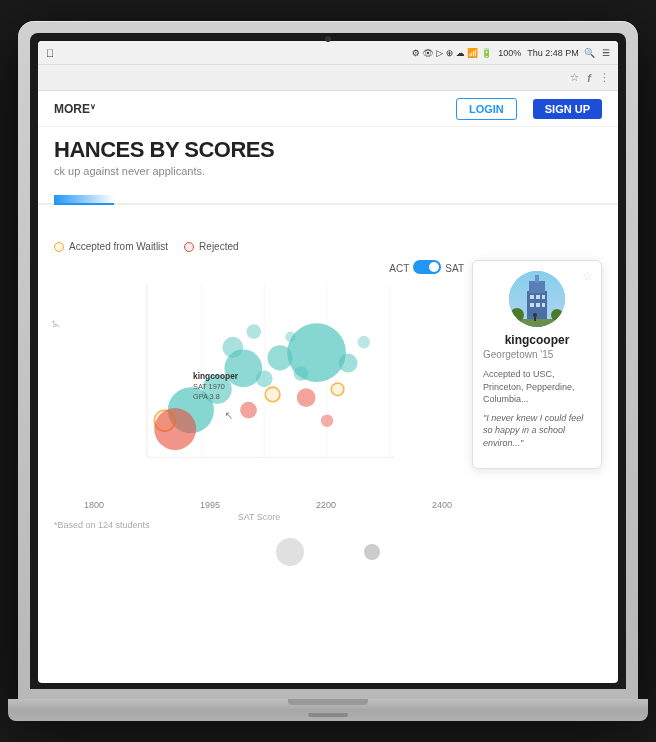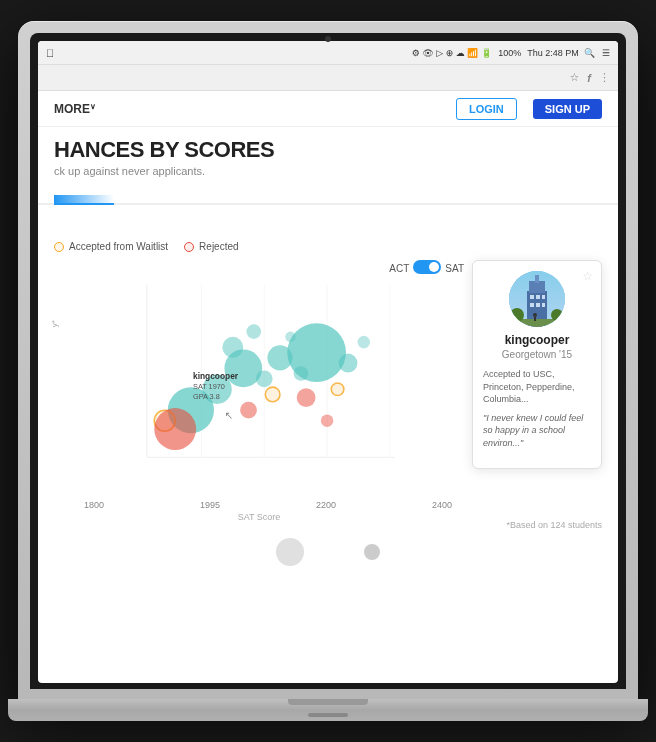--- a/index.html
+++ b/index.html
@@ -330,21 +330,21 @@
 
     .profile-name {
       text-align: center;
       font-size: 12px;
       font-weight: 700;
       color: #222;
       margin-bottom: 2px;
     }
 
     .profile-school {
-      text-align: center;
+      text-align: left;
       font-size: 10px;
       color: #888;
       margin-bottom: 8px;
     }
 
     .profile-desc {
       font-size: 9px;
       color: #666;
       line-height: 1.4;
       margin-bottom: 6px;
@@ -368,21 +368,21 @@
       font-weight: 700;
       text-align: center;
       border: none;
       border-radius: 3px;
       cursor: pointer;
       letter-spacing: 0.5px;
     }
 
     
     .bottom-caption {
-      text-align: right;
+      text-align: left;
       font-size: 9px;
       color: #aaa;
       padding: 0 16px 4px;
     }
 
     
     .laptop-base {
       position: absolute;
       bottom: 0;
       left: 50%;

